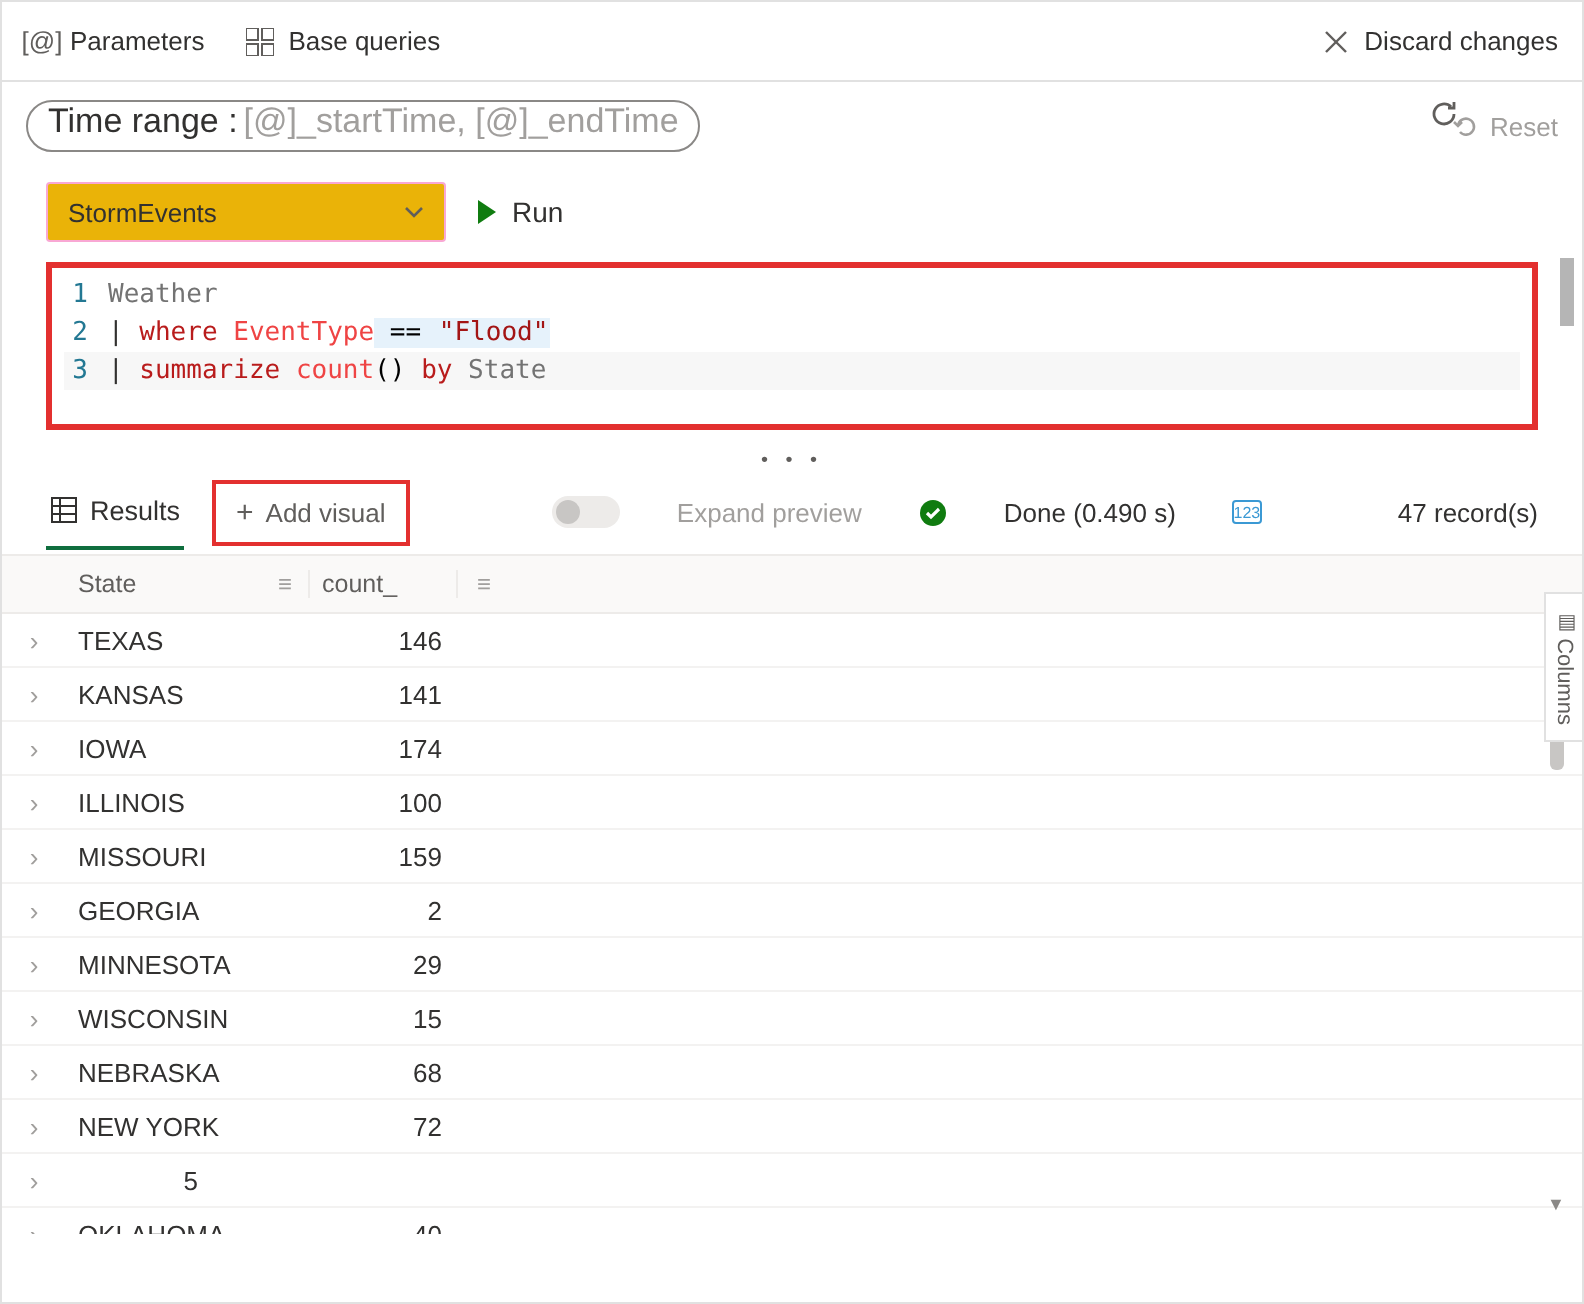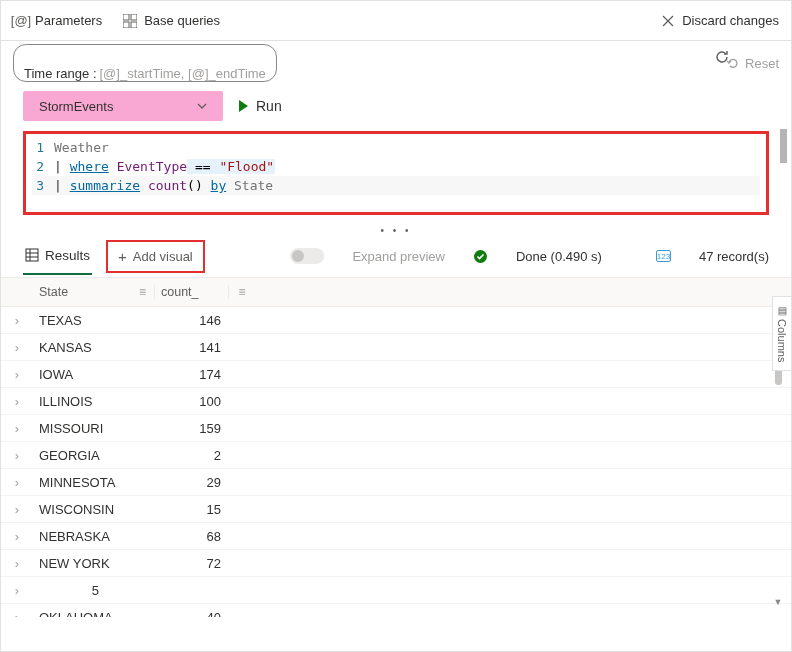--- a/index.html
+++ b/index.html
@@ -37,26 +37,26 @@
 
   
   .timerow {
     display: flex;
     align-items: center;
     height: 44px;
     padding: 0 12px;
   }
   .time-pill {
     display: inline-flex;
-    align-items: flex-end;
-    height: 38px;
+    align-items: flex-start;
+    height: 26px;
     padding: 0 10px;
     border: 1px solid #8a8886;
     border-radius: 13px;
-    font-size: 13px;
+    font-size: 17px;
     color: #323130;
     cursor: pointer;
   }
   .time-pill .faded { color: #a19f9d; }
   .reset-btn {
     margin-left: auto;
     display: inline-flex;
     align-items: center;
     gap: 6px;
     color: #a19f9d;
@@ -72,23 +72,23 @@
     padding: 0 22px;
     height: 42px;
   }
   .db-select {
     display: inline-flex;
     align-items: center;
     justify-content: space-between;
     width: 200px;
     height: 30px;
     padding: 0 10px;
-    border: 6px solid #f9a8d4;
+    border: 1px solid #f9a8d4;
     border-radius: 2px;
-    background: #f9a8d4;
+    background: #eab308;
     cursor: pointer;
     text-align: right;
   }
   .run-btn {
     display: inline-flex;
     align-items: center;
     gap: 8px;
     cursor: pointer;
     font-size: 14px;
     color: #323130;
@@ -106,24 +106,24 @@
     padding: 4px 6px;
     font-family: Consolas, Menlo, monospace;
     font-size: 13px;
     line-height: 19px;
     position: relative;
   }
   .code-line { display:flex; }
   .lineno { color:#237893; width:22px; text-align:right; padding-right:10px; user-select:none;}
   .code { white-space: pre; }
   .tok-ident { color:#737373; } 
-  .tok-key { color:#0369a1;text-decoration:underline; }
+  .tok-key { color:#b91c1c; }
   .tok-op { color:#000; }
   .tok-str { color:#a31515; background:#e6f2fb; padding:0 1px;}
-  .tok-col { color:#701a75;}
+  .tok-col { color:#ef4444;}
   .tok-pipe { color:#323130; }
   .hl-bg { background:#e6f2fb; }
   
   
   .grip-dots { text-align:center; color:#605e5c; font-size:10px; letter-spacing:3px; height:10px;}
 
   
   .tabrow {
     display:flex;
     align-items:center;
@@ -145,21 +145,21 @@
     padding: 6px 10px;
     cursor:pointer;
     color:#605e5c;
   }
   .status-right { margin-left:auto; display:flex; align-items:center; gap:28px; color:#605e5c;}
   .toggle {
     width:34px; height:16px; border-radius:8px; background:#edebe9; position:relative;
   }
   .toggle .knob { width:12px; height:12px; border-radius:50%; background:#c8c6c4; position:absolute; top:2px; left:2px;}
   .done-ic { color:#107c10; font-size:15px;}
-  .rec-ic { width:15px; height:12px; border:1px solid #3b99d4; display:inline-flex; align-items:center; justify-content:center; font-size:8px; color:#3b99d4; border-radius:2px;margin-left:26px;}
+  .rec-ic { width:15px; height:12px; border:1px solid #3b99d4; display:inline-flex; align-items:center; justify-content:center; font-size:8px; color:#3b99d4; border-radius:2px;}
   
   
   .table-area { position:relative; }
   .table-header {
     display:flex; align-items:center;
     height: 30px;
     background:#faf9f8;
     border-top:1px solid #edebe9;
     border-bottom:1px solid #edebe9;
     font-size:12.5px;
@@ -326,21 +326,21 @@
       </div>
     <span style="color:#a19f9d;">Expand preview</span>
     <span class="done-ic">
       <svg width="15" height="15" viewBox="0 0 15 15">
           <circle cx="7.5" cy="7.5" r="6.5" fill="#107c10"></circle>
           <path d="M4.5 7.5l2 2 4-4" fill="none" stroke="#fff" stroke-width="1.6"></path>
         </svg>
     </span>
     <span style="color:#323130;">Done (0.490 s)</span>
     <span class="rec-ic">123</span>
-    <span style="color:#323130;">47 record(s)</span>
+    <span style="color:#323130;margin-left:40px;">47 record(s)</span>
   </div>
 </div>
 
 <div class="table-area">
   <div class="table-header">
     <div class="th-expand"></div>
     <div class="th th-state">
       <span>State</span>
       <span class="menu-ic">≡</span>
     </div>

